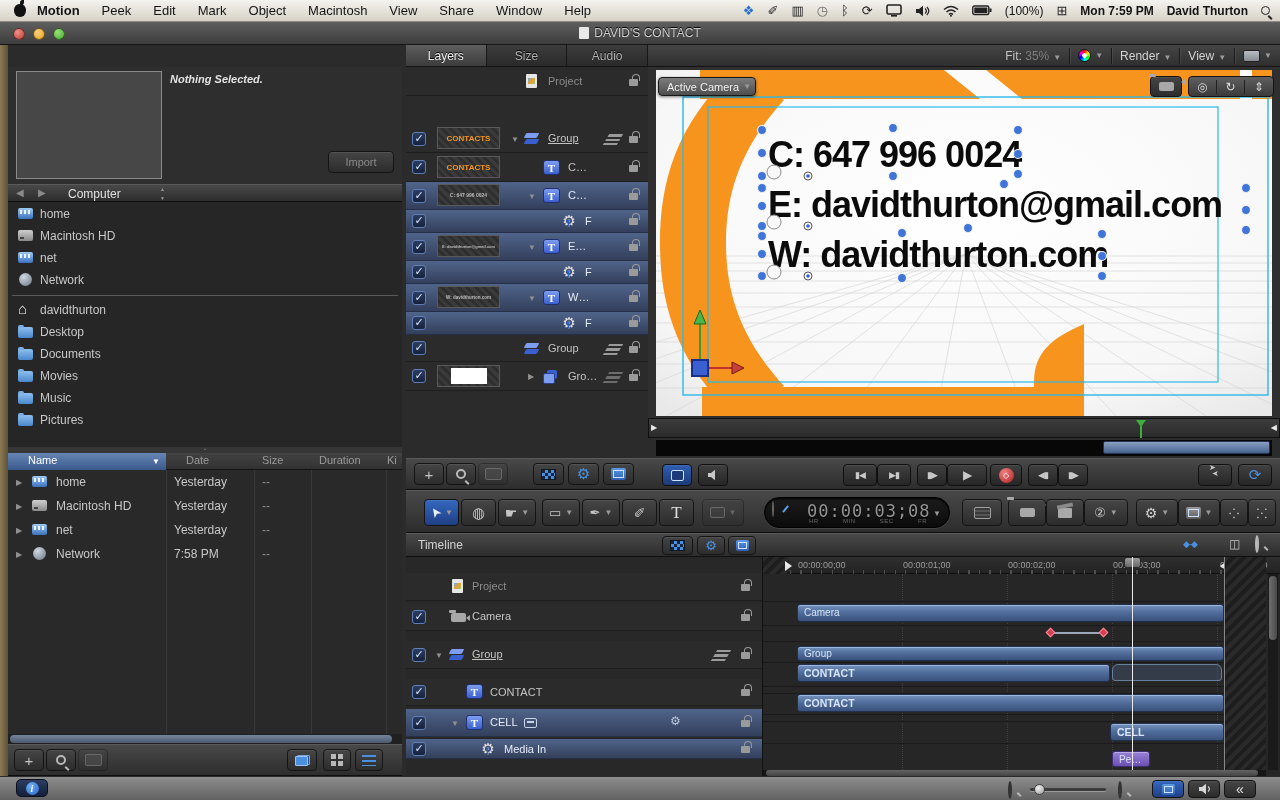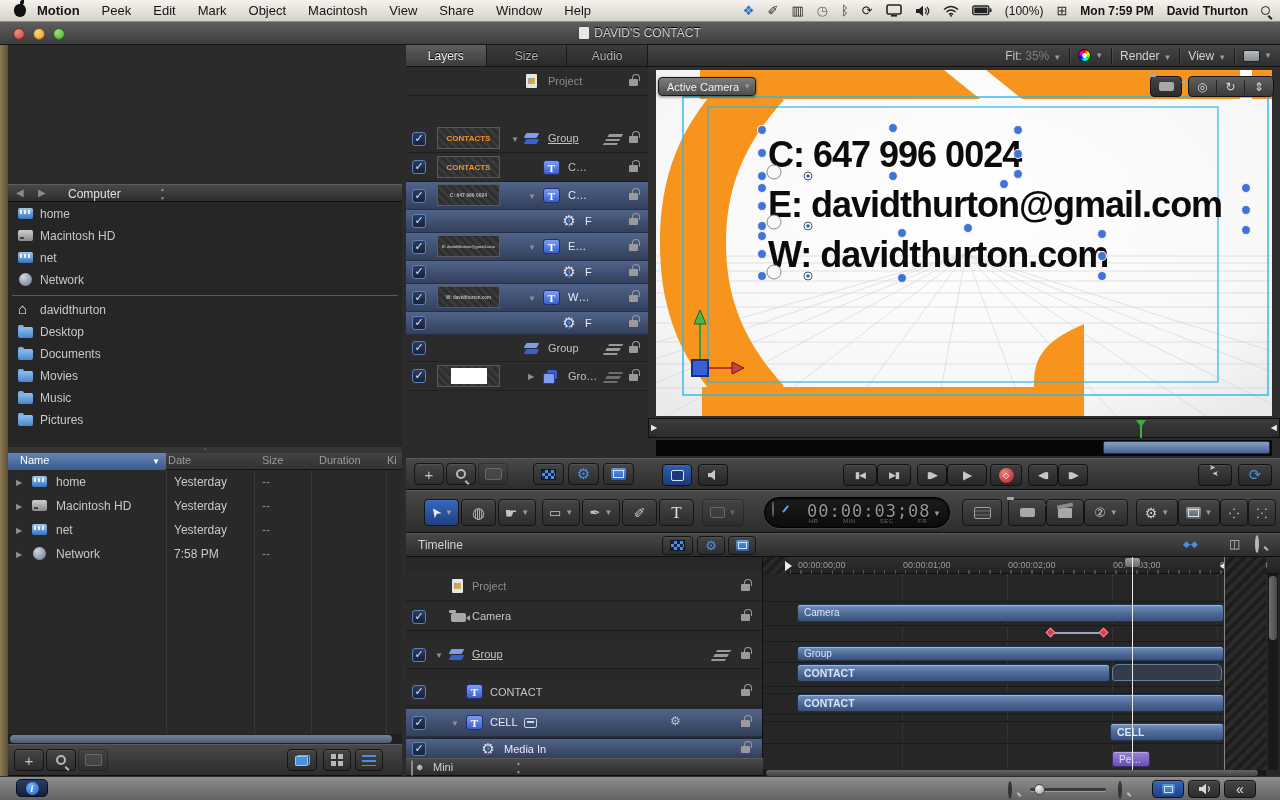--- a/index.html
+++ b/index.html
@@ -188,20 +188,25 @@
   <div id="titlebar">
     <span class="tl" style="left:13px;background:radial-gradient(circle at 35% 30%,#f09088,#c23c34)"></span>
     <span class="tl" style="left:33px;background:radial-gradient(circle at 35% 30%,#fcd07a,#e8a21f)"></span>
     <span class="tl" style="left:53px;background:radial-gradient(circle at 35% 30%,#9ae07a,#47ad2e)"></span>
     <div id="wintitle"><span class="docico"></span><span>DAVID'S CONTACT</span></div>
   </div>
 
   <div class="abs" style="left:0;top:45px;width:8px;height:731px;background:linear-gradient(90deg,#8d7b52,#5c5036)"></div>
 
 
+  <div class="abs" style="left:8px;top:67px;width:394px;height:117px;background:#2e2e2e">
+    <div class="abs" style="left:8px;top:4px;width:146px;height:108px;background:#474747;border:1px solid #8a8a8a"></div>
+    <div class="abs" style="left:162px;top:6px;font-style:italic;font-weight:bold;color:#e2e2e2;font-size:11px">Nothing Selected.</div>
+    <div class="pbtn" style="right:8px;top:84px;width:66px;color:#8a8a8a">Import</div>
+  </div>
 
   <div class="abs strip" style="left:8px;top:184px;width:394px;height:18px">
     <span class="abs" style="left:8px;top:2px;color:#8a8a8a;font-size:10px">◀</span>
     <span class="abs" style="left:30px;top:2px;color:#8a8a8a;font-size:10px">▶</span>
     <span class="abs" style="left:60px;top:2px;color:#e0e0e0">Computer</span>
     <span class="abs" style="left:152px;top:0;color:#9a9a9a;font-size:5px;line-height:9px;text-align:center">
       <span>▲</span><br><span>▼</span>
     </span>
   </div>
 
@@ -245,22 +250,22 @@
       </div>
     <div class="abs" style="left:2px;top:186px;width:390px;height:20px">
         <span class="folderI" style="left:8px;top:5px"></span>
         <span class="lbl" style="left:30px;top:3px">Music</span>
       </div>
   </div>
 
   <div class="abs" style="left:8px;top:447px;width:394px;height:6px;background:#363636;text-align:center;color:#777;font-size:6px;line-height:5px">•</div>
 
   <div class="abs" style="left:8px;top:453px;width:394px;height:17px;background:linear-gradient(#424242,#323232);border-bottom:1px solid #141414;font-size:11px">
-    <div class="abs" style="left:0;top:0;width:158px;height:17px;background:linear-gradient(#6585b5,#3a5a8c);color:#fff;padding:1px 0 0 12px"><span>Name</span><span class="abs" style="right:6px;top:4px;font-size:8px">▼</span></div>
-    <div class="abs" style="left:160px;top:1px;color:#9a9a9a">Date</div>
+    <div class="abs" style="left:0;top:0;width:158px;height:17px;background:linear-gradient(#6585b5,#3a5a8c);color:#fff;padding:1px 0 0 20px"><span>Name</span><span class="abs" style="right:6px;top:4px;font-size:8px">▼</span></div>
+    <div class="abs" style="left:178px;top:1px;color:#9a9a9a">Date</div>
     <div class="abs" style="left:254px;top:1px;color:#9a9a9a">Size</div>
     <div class="abs" style="left:311px;top:1px;color:#9a9a9a">Duration</div>
     <div class="abs" style="left:379px;top:1px;color:#9a9a9a">Ki</div>
   </div>
   <div class="abs" style="left:8px;top:470px;width:394px;height:264px;background:#292929">
     <div class="abs" style="left:158px;top:0;width:1px;height:264px;background:#383838"></div>
     <div class="abs" style="left:246px;top:0;width:1px;height:264px;background:#383838"></div>
     <div class="abs" style="left:303px;top:0;width:1px;height:264px;background:#383838"></div>
     <div class="abs" style="left:378px;top:0;width:1px;height:264px;background:#383838"></div>
     <div class="abs" style="left:0;top:0;width:394px;height:24px">
@@ -725,25 +730,20 @@
       <span class="cellbadge" style="left:118px;top:9px"></span>
       <span class="abs" style="left:264px;top:5px;color:#b8c4d8;font-size:12px">⚙</span>
       <span class="lock" style="right:12px;top:11px"></span>
     </div>
     <div class="lrow sel" style="top:182px;height:20px">
       <span class="chk" style="left:6px;top:3px"></span>
       <span class="gearT" style="left:74px;top:2px"></span>
       <span class="lbl" style="left:98px;top:4px">Media In</span>
       <span class="lock" style="right:12px;top:7px"></span>
     </div>
-    <div class="abs strip" style="left:0;top:201px;width:357px;height:18px">
-      <span class="personI abs" style="left:5px;top:2px"></span>
-      <span class="lbl" style="left:27px;top:2px;color:#cfcfcf;font-size:11px">Mini</span>
-      <span class="abs" style="left:110px;top:0;color:#9a9a9a;font-size:5px;line-height:9px;text-align:center"><span>▲</span><br><span>▼</span></span>
-    </div>
   </div>
 
   <div class="abs" style="left:763px;top:557px;width:517px;height:219px;background:#262626;overflow:hidden">
 
     <div class="abs" style="left:0;top:0;width:517px;height:17px;background:linear-gradient(#2f2f2f,#232323);border-bottom:1px solid #101010;font-size:9px;color:#9c9c9c">
       <span class="abs hatch" style="left:0;top:0;width:26px;height:17px"></span>
       <span class="abs" style="left:35px;top:3px">00:00:00;00</span>
       <span class="abs" style="left:140px;top:3px">00:00:01;00</span>
       <span class="abs" style="left:245px;top:3px">00:00:02;00</span>
       <span class="abs" style="left:350px;top:3px">00:00:03;00</span>

